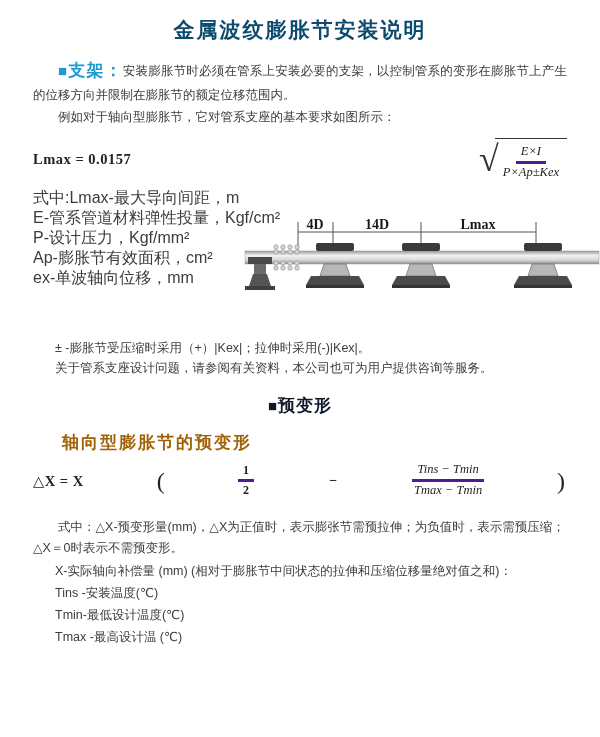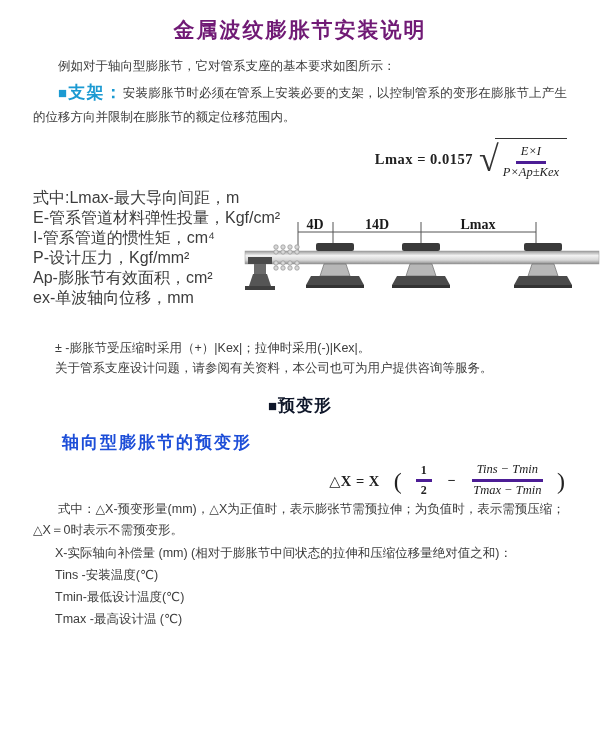--- a/index.html
+++ b/index.html
@@ -4,50 +4,50 @@
 <style>
   html,body { margin:0; padding:0; background:#ffffff; }
   body {
     width:600px; height:737px; overflow:hidden;
     font-family:"Liberation Sans","DejaVu Sans",sans-serif;
     color:#3c3c3c; position:relative;
   }
   .page { padding:6px 33px 10px 33px; }
 
   .doc-title {
-    text-align:center; font-size:21px; font-weight:bold; color:#701a75;
+    text-align:center; font-size:21px; font-weight:bold; color:#0c4a6e;
     letter-spacing:2px; margin:10px 0 12px 0;
   }
 
   p { margin:0; }
   .body-text { font-size:12.5px; line-height:1.72; text-align:justify; }
   .indent { text-indent:2em; }
 
   .sec-head-inline {
     color:#1b9ad2; font-size:17px; font-weight:bold; letter-spacing:1px;
     vertical-align:-1px;
   }
   .sq { font-size:15px; letter-spacing:0; margin-right:1px; }
 
   .sec-head {
     color:#0f172a; font-size:17px; font-weight:bold; letter-spacing:1px;
     margin:16px 0 4px 0;
     text-align:center;
   }
   .sub-head {
-    color:#1d4ed8; font-size:17px; font-weight:bold; letter-spacing:2px;
+    color:#a16207; font-size:17px; font-weight:bold; letter-spacing:2px;
     margin:14px 0 6px 0;
   }
   .sub-head.axial { margin-left:29px; }
 
   
-  .formula-row { display:flex; justify-content:flex-end; align-items:center;
+  .formula-row { display:flex; justify-content:space-between; align-items:center;
     font-family:"Liberation Serif","DejaVu Serif",serif; color:#222; }
   .f1 { margin:10px 0 8px 0; }
-  .f2 { margin:8px 0 0 0;gap:12px; }
+  .f2 { margin:8px 0 18px 0;gap:12px; }
   .f-lhs { font-weight:bold; font-size:14.5px; letter-spacing:0.5px; }
   .sqrt { display:inline-flex; align-items:center; margin-left:6px; }
   .radical { font-size:36px; font-weight:400; line-height:0.9; margin-right:-4px; color:#333; }
   .vinculum { border-top:1.6px solid #333; padding:2px 8px 0 8px; }
   .frac { display:inline-flex; flex-direction:column; align-items:center;
     font-style:italic; font-size:12.5px; line-height:1.25; }
   .frac .fnum { border-bottom:3px solid #4c1d95; padding:0 5px 1px 5px; }
   .frac .fden { padding-top:1px; }
   .frac.plain { font-style:normal; font-weight:bold; font-size:12px; }
   .paren { font-size:24px; font-weight:400; line-height:1; margin:0 2px; color:#222; }
@@ -70,42 +70,41 @@
   .ax-items { font-size:12.5px; line-height:1.78; margin-left:22px; }
   .note { font-size:12.5px; line-height:1.72; }
 </style>
 </head>
 <body>
 
 <div class="page">
 
   <div class="doc-title">金属波纹膨胀节安装说明</div>
 
+  <p class="body-text indent"><span class="sec-head-inline"><span class="sq">■</span><span>支架：</span></span><span>安装膨胀节时必须在管系上安装必要的支架，以控制管系的变形在膨胀节上产生的位移方向并限制在膨胀节的额定位移范围内。</span></p>
+
   <p class="body-text indent">例如对于轴向型膨胀节，它对管系支座的基本要求如图所示：</p>
-
-  <p class="body-text indent"><span class="sec-head-inline"><span class="sq">■</span><span>支架：</span></span><span>安装膨胀节时必须在管系上安装必要的支架，以控制管系的变形在膨胀节上产生的位移方向并限制在膨胀节的额定位移范围内。</span></p>
 
   <div class="formula-row f1">
     <span class="f-lhs">Lmax = 0.0157</span>
     <span class="sqrt">
       <span class="radical">√</span>
       <span class="vinculum">
         <span class="frac">
           <span class="fnum">E×I</span>
           <span class="fden">P×Ap±Kex</span>
         </span>
       </span>
     </span>
   </div>
 
   <div class="defs-region">
     <div class="defs">
       <div class="d0">式中:Lmax-最大导向间距，m</div>
       <div class="dn">E-管系管道材料弹性投量，Kgf/cm²</div>
-      <div class="dn">I-管系管道的惯性矩，cm⁴</div>
       <div class="dn">P-设计压力，Kgf/mm²</div>
       <div class="dn">Ap-膨胀节有效面积，cm²</div>
       <div class="dn">ex-单波轴向位移，mm</div>
     </div>
 
     <svg class="diagram" width="358" height="100" viewBox="0 0 358 100">
       <defs>
         <linearGradient id="pipeG" x1="0" y1="0" x2="0" y2="1">
           <stop offset="0" stop-color="#9a9a9a"></stop>
           <stop offset="0.35" stop-color="#f2f2f2"></stop>

